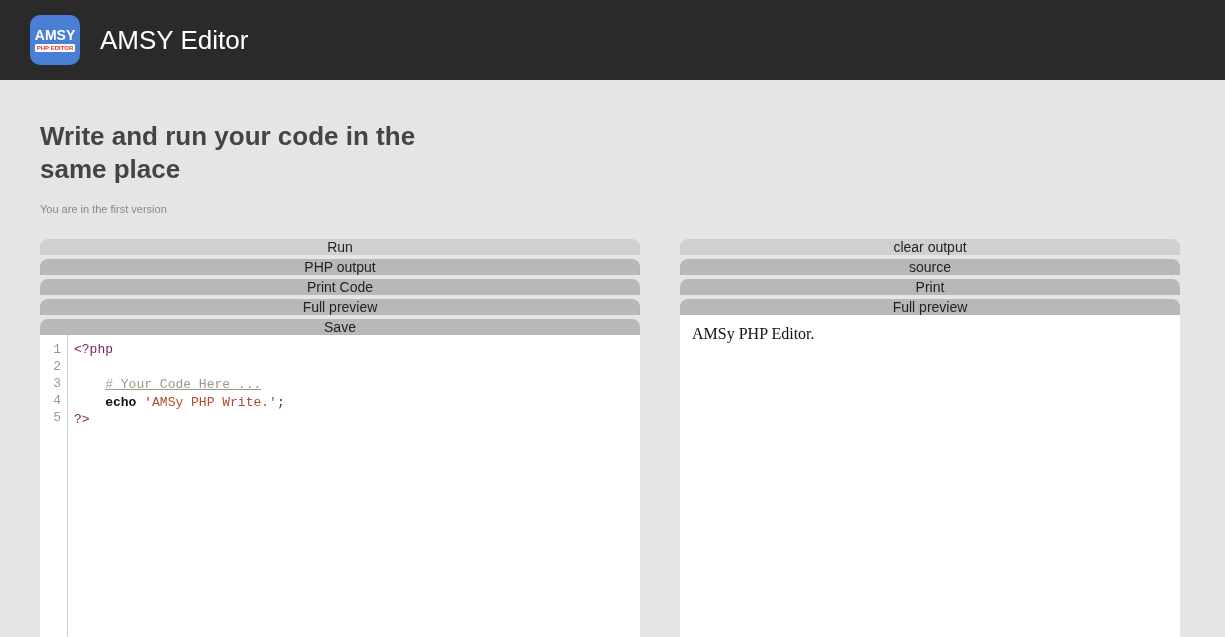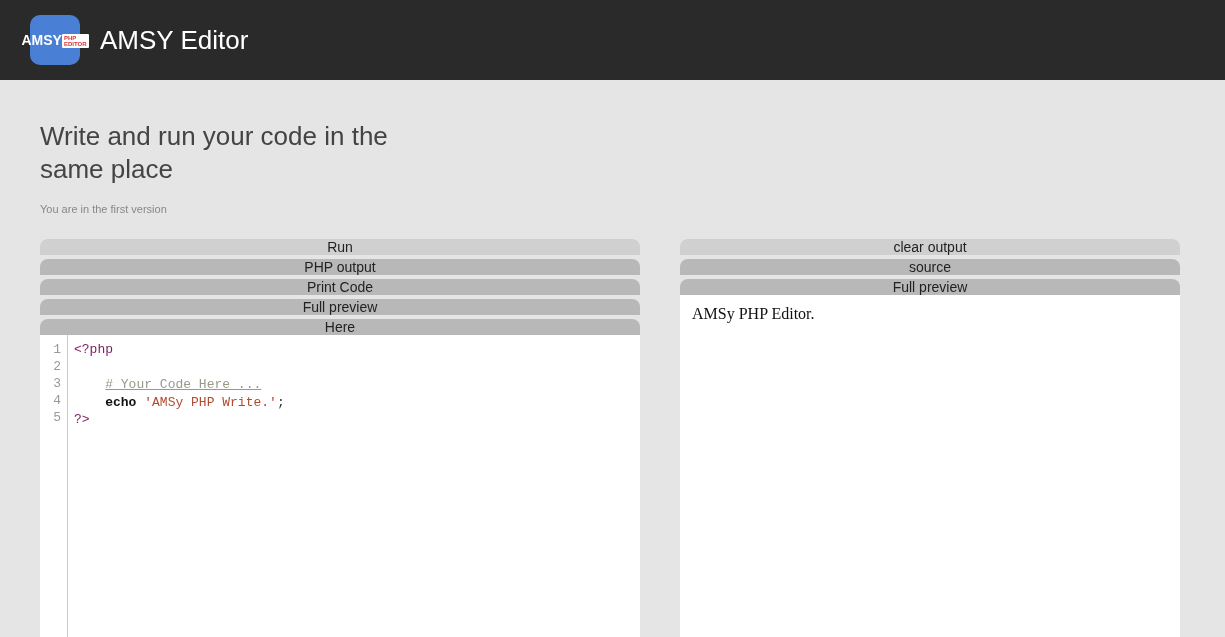--- a/index.html
+++ b/index.html
@@ -16,21 +16,21 @@
     display: flex;
     align-items: center;
     padding-left: 30px;
   }
   .logo {
     width: 50px;
     height: 50px;
     background: #4a7fd6;
     border-radius: 10px;
     display: flex;
-    flex-direction: row;
+    flex-direction: column;
     align-items: center;
     justify-content: center;
     margin-right: 20px;
     color: #fff;
   }
   .logo-top {
     font-size: 14px;
     font-weight: bold;
     line-height: 1;
     color: #fff;
@@ -47,21 +47,21 @@
   .app-title {
     color: #fff;
     font-size: 26px;
     font-weight: normal;
   }
   .content {
     padding: 40px 40px 0 40px;
   }
   .headline {
     font-size: 26px;
-    font-weight: normal;
+    font-weight: bold;
     color: #444;
     max-width: 410px;
     line-height: 1.25;
     margin-bottom: 18px;
   }
   .subtext {
     font-size: 11px;
     color: #888;
     margin-bottom: 24px;
   }
@@ -147,21 +147,21 @@
   <div class="subtext">You are in the first version</div>
 
   <div class="panels">
 
     <div class="panel panel-left">
       <div class="tabs">
         <div class="tab active">Run</div>
         <div class="tab">PHP output</div>
         <div class="tab">Print Code</div>
         <div class="tab">Full preview</div>
-        <div class="tab">Here</div>
+        <div class="tab">Save</div>
       </div>
       <div class="editor">
         <div class="gutter">
           <div>1</div>
           <div>2</div>
           <div>3</div>
           <div>4</div>
           <div>5</div>
         </div>
         <div class="code"><span class="kw">&lt;?php</span>
@@ -169,20 +169,21 @@
     <span class="cm"># Your Code Here ...</span>
     <span class="fn">echo</span> <span class="st">'AMSy PHP Write.'</span><span>;</span>
 <span class="kw">?&gt;</span></div>
       </div>
     </div>
 
     <div class="panel panel-right">
       <div class="tabs">
         <div class="tab active">clear output</div>
         <div class="tab">source</div>
+        <div class="tab">Print</div>
         <div class="tab">Full preview</div>
       </div>
       <div class="output">
         <span>AMSy PHP Editor.</span>
       </div>
     </div>
 
   </div>
 </div>
 

